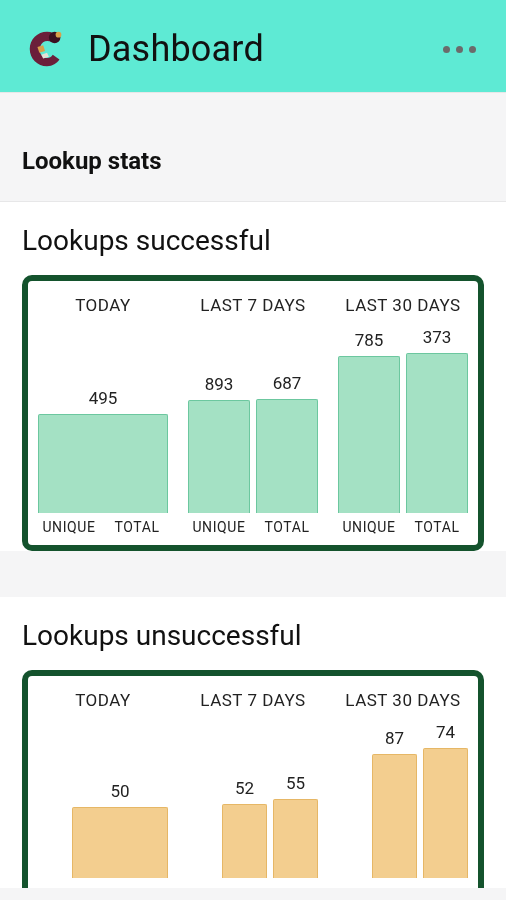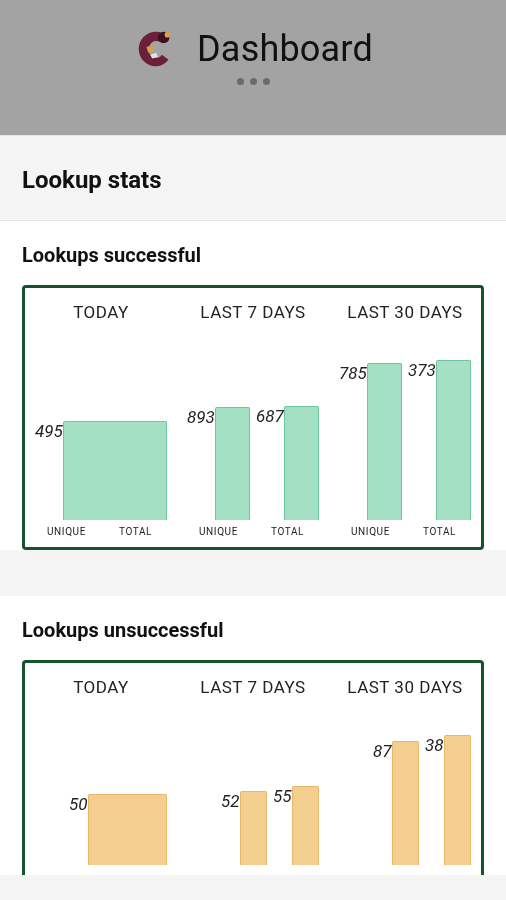--- a/index.html
+++ b/index.html
@@ -6,24 +6,23 @@
   html, body {
     width: 506px;
     font-family: -apple-system, BlinkMacSystemFont, "Segoe UI", Roboto, Helvetica, Arial, sans-serif;
     background: #f5f5f6;
     color: #111;
   }
   .app-header {
     display: flex;
     align-items: center;
     justify-content: space-between;
-    padding: 26px 24px 44px 24px;
-    background: #a3a3a3;
+    padding: 26px 24px 20px 24px;
+    background: #5eead4;
     border-bottom: 1px solid #e7e7e8;
-    flex-direction: column;
   }
   .app-header-left {
     display: flex;
     align-items: center;
     gap: 18px;
   }
   .logo {
     width: 46px;
     height: 46px;
     flex: 0 0 46px;
@@ -47,37 +46,38 @@
     display: block;
   }
   .section-title-bar {
     padding: 30px 22px 26px 22px;
     background: #f5f5f6;
     border-bottom: 1px solid #e7e7e8;
   }
   .section-title-bar h2 {
     font-size: 24px;
     font-weight: 700;
+    margin-top: 24px;
   }
   .card {
     background: #fff;
     padding: 22px 22px 0 22px;
   }
   .card + .spacer {
     height: 46px;
     background: #f5f5f6;
   }
   .card h3 {
-    font-size: 20px;
-    font-weight: 700;
+    font-size: 28px;
+    font-weight: 400;
     margin-bottom: 18px;
   }
   .chart-frame {
-    border: 3px solid #14532d;
-    border-radius: 4px;
+    border: 6px solid #14532d;
+    border-radius: 10px;
     padding: 14px 10px 10px 10px;
     overflow: hidden;
   }
   .chart-row {
     display: flex;
     align-items: flex-end;
     gap: 20px;
     width: 100%;
   }
   .chart-group {
@@ -96,23 +96,22 @@
   }
   .bars-area {
     height: 190px; 
     display: flex;
     align-items: flex-end;
     gap: 6px;
   }
   .bar-col {
     flex: 1 1 0;
     display: flex;
-    flex-direction: row;
-    align-items: flex-start;
-    font-style: italic;
+    flex-direction: column;
+    align-items: center;
   }
   .bar-val {
     font-size: 17px;
     color: #222;
     margin-bottom: 6px;
   }
   .bar-rect {
     width: 100%;
     border-radius: 2px 2px 0 0;
   }
@@ -127,21 +126,21 @@
     border-bottom: none;
   }
   .axis-labels {
     display: flex;
     gap: 6px;
     margin-top: 6px;
   }
   .axis-labels span {
     flex: 1 1 0;
     text-align: center;
-    font-size: 10px;
+    font-size: 14px;
     letter-spacing: 0.6px;
     color: #222;
   }
   
   .bars-area.short {
     height: 160px;
     margin-left: 34px;
   }
 </style>
 </head>
@@ -262,21 +261,21 @@
       </div>
 
       <div class="chart-group">
         <div class="group-title">LAST 30 DAYS</div>
         <div class="bars-area short">
           <div class="bar-col">
             <div class="bar-val">87</div>
             <div class="bar-rect bar-orange" style="height: 124px;"></div>
           </div>
           <div class="bar-col">
-            <div class="bar-val">38</div>
+            <div class="bar-val">74</div>
             <div class="bar-rect bar-orange" style="height: 130px;"></div>
           </div>
         </div>
       </div>
 
     </div>
   </div>
 </section>
 
 </body></html>

